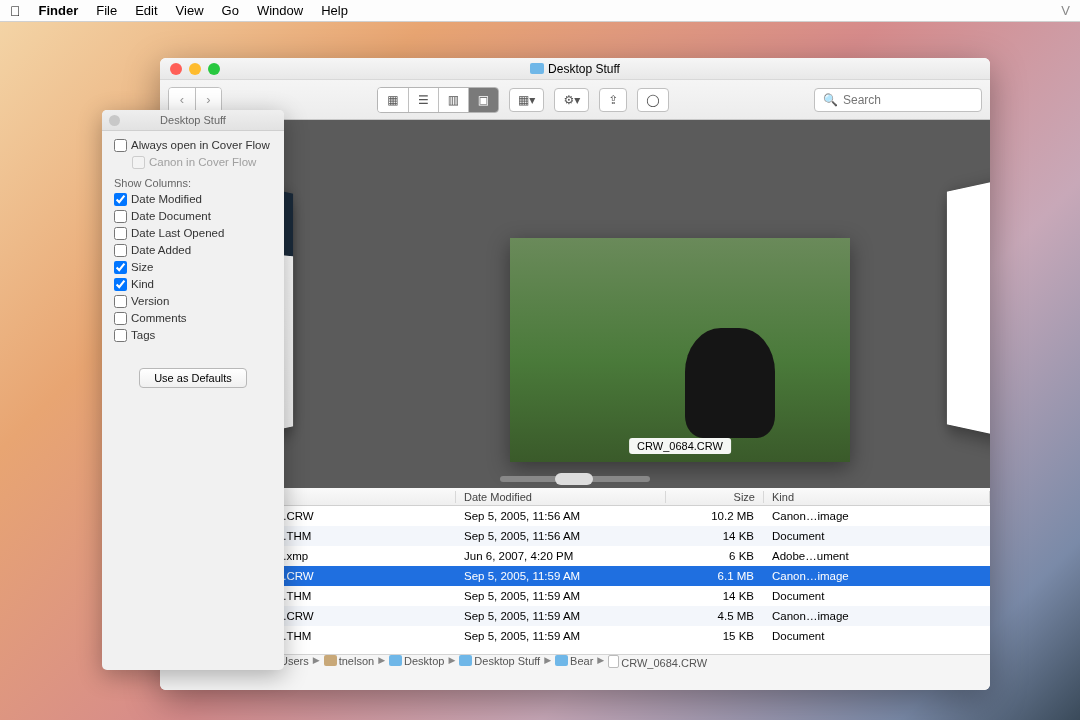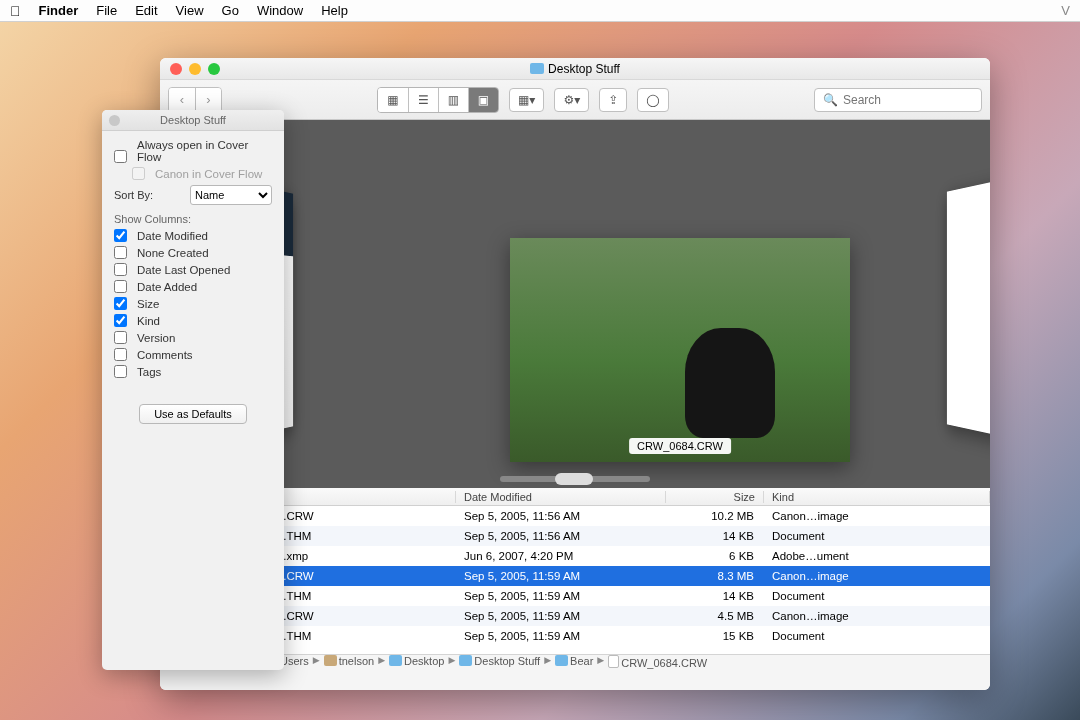--- a/index.html
+++ b/index.html
@@ -62,21 +62,21 @@
 .pathbar .pic{width:13px;height:11px;background:#6fb7e8;border-radius:2px;display:inline-block;vertical-align:-1px;margin-right:2px;}
 .pathbar .pic.hd{background:#b8b8b8;border-radius:1px;}
 .pathbar .pic.usr{background:#c8a878;border-radius:2px;}
 .pathbar .pic.file{background:#fff;border:1px solid #bbb;width:11px;height:13px;}
 
 
 .vopanel { position:absolute; left:102px; top:110px; width:182px; height:560px; background:#f1f1f1; border-radius:5px; box-shadow:0 6px 24px rgba(0,0,0,0.3); font-size:11.5px; color:#333; padding:0; overflow:hidden; }
 .vopanel .vtitle { height:21px; background:linear-gradient(#efefef,#e2e2e2); border-bottom:1px solid #cfcfcf; text-align:center; font-size:11px; line-height:21px; position:relative; color:#666;}
 .vopanel .vtitle .cls{position:absolute;left:7px;top:5px;width:11px;height:11px;border-radius:50%;background:#c8c8c8;}
 .vopanel .body { padding: 8px 12px; }
-.vopanel label { display:flex; align-items:flex-end; gap:10px; margin-bottom:4px; font-size:11.5px;}
+.vopanel label { display:flex; align-items:flex-start; gap:4px; margin-bottom:4px; font-size:11.5px;}
 .vopanel label.sub{margin-left:18px;color:#a0a0a0;}
 .vopanel .frow{display:flex;align-items:center;gap:6px;margin:5px 0;}
 .vopanel .frow .lab{width:70px;font-size:11px;}
 .vopanel select{flex:1;height:20px;font-size:11px;border:1px solid #b8b8b8;border-radius:3px;background:#fff;}
 .vopanel .iconsize{display:flex;gap:18px;margin:8px 0 4px 0;align-items:flex-end;}
 .vopanel .iconsize .isz{display:flex;flex-direction:column;align-items:center;gap:4px;}
 .vopanel .isz .iico{width:22px;height:22px;background:linear-gradient(#f8d888,#e8a858);border-radius:3px;}
 .vopanel .isz.lg .iico{width:30px;height:30px;}
 .vopanel .sect{margin-top:8px;font-size:11px;color:#666;}
 .vopanel .defbtn{display:block;margin:26px auto 0 auto;padding:3px 14px;font-size:11px;background:linear-gradient(#fff,#f0f0f0);border:1px solid #b8b8b8;border-radius:4px;}
@@ -190,21 +190,21 @@
           <div class="col-date">Jun 6, 2007, 4:20 PM</div>
           <div class="col-size">6 KB</div>
           <div class="col-kind">Adobe…ument</div>
         </div>
         <div class="row sel">
           <div class="col-name">
             <span class="fic"></span>
             <span>CRW_0684.CRW</span>
           </div>
           <div class="col-date">Sep 5, 2005, 11:59 AM</div>
-          <div class="col-size">8.3 MB</div>
+          <div class="col-size">6.1 MB</div>
           <div class="col-kind">Canon…image</div>
         </div>
         <div class="row">
           <div class="col-name">
             <span class="fic"></span>
             <span>CRW_0684.THM</span>
           </div>
           <div class="col-date">Sep 5, 2005, 11:59 AM</div>
           <div class="col-size">14 KB</div>
           <div class="col-kind">Document</div>
@@ -255,36 +255,32 @@
   <div class="body">
     <label>
         <input type="checkbox" style="">
         <span>Always open in Cover Flow</span>
       </label>
     <label class="sub">
         <input type="checkbox" disabled="" style="">
         <span>Canon in Cover Flow</span>
       </label>
 
-    <div class="frow">
-      <span class="lab">Sort By:</span>
-      <select><option>Name</option></select>
-    </div>
 
 
 
     <div class="sect">Show Columns:</div>
     <div id="cols" style="margin-top:4px;">
         <label>
           <input type="checkbox" checked="" style="">
           <span>Date Modified</span>
         </label>
         <label>
           <input type="checkbox" style="">
-          <span>None Created</span>
+          <span>Date Document</span>
         </label>
         <label>
           <input type="checkbox" style="">
           <span>Date Last Opened</span>
         </label>
         <label>
           <input type="checkbox" style="">
           <span>Date Added</span>
         </label>
         <label>

